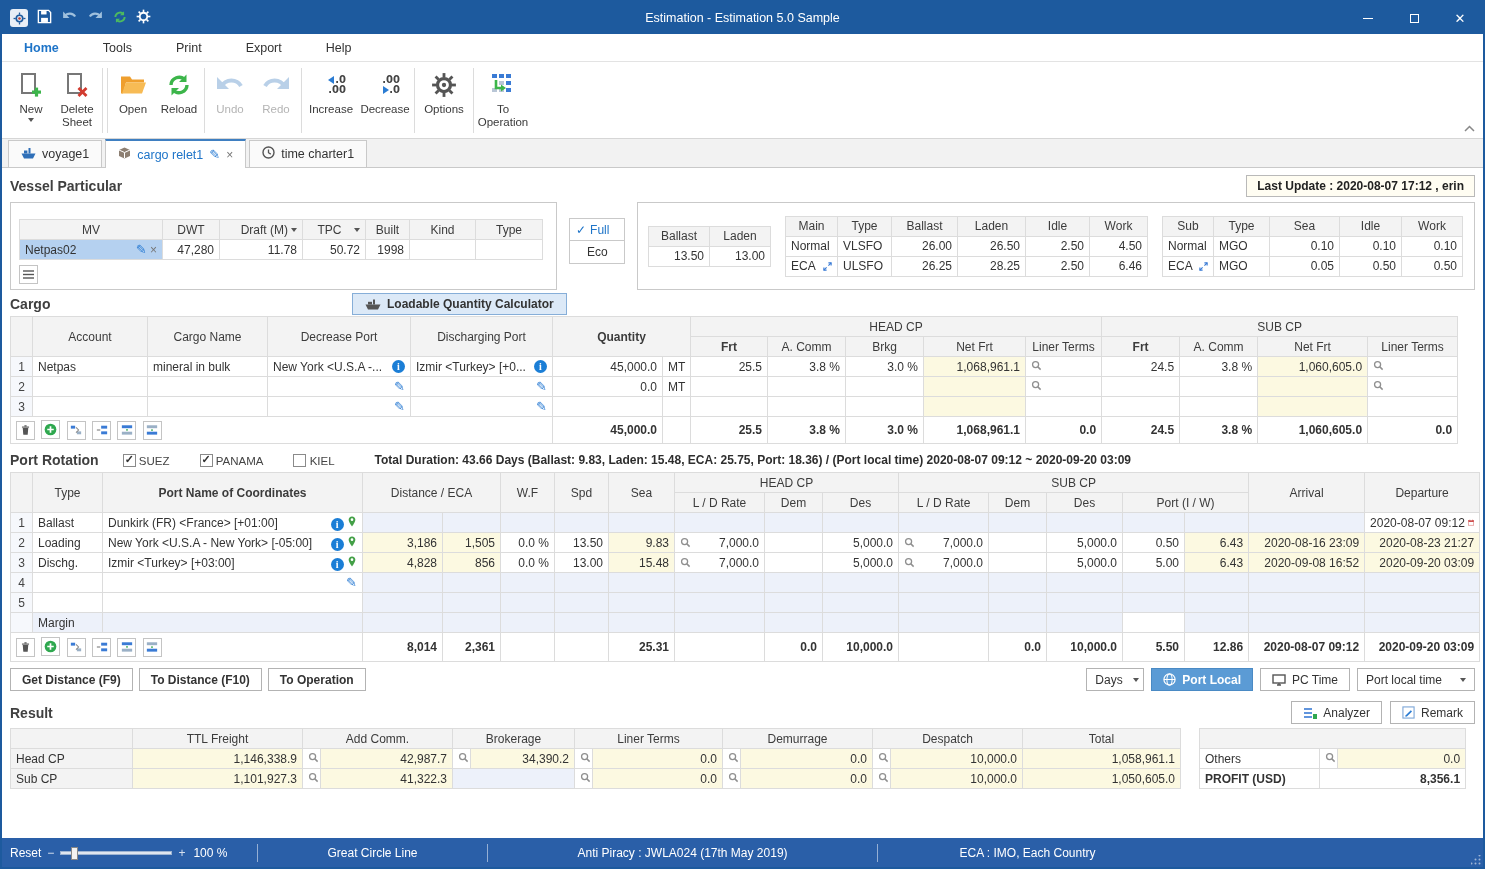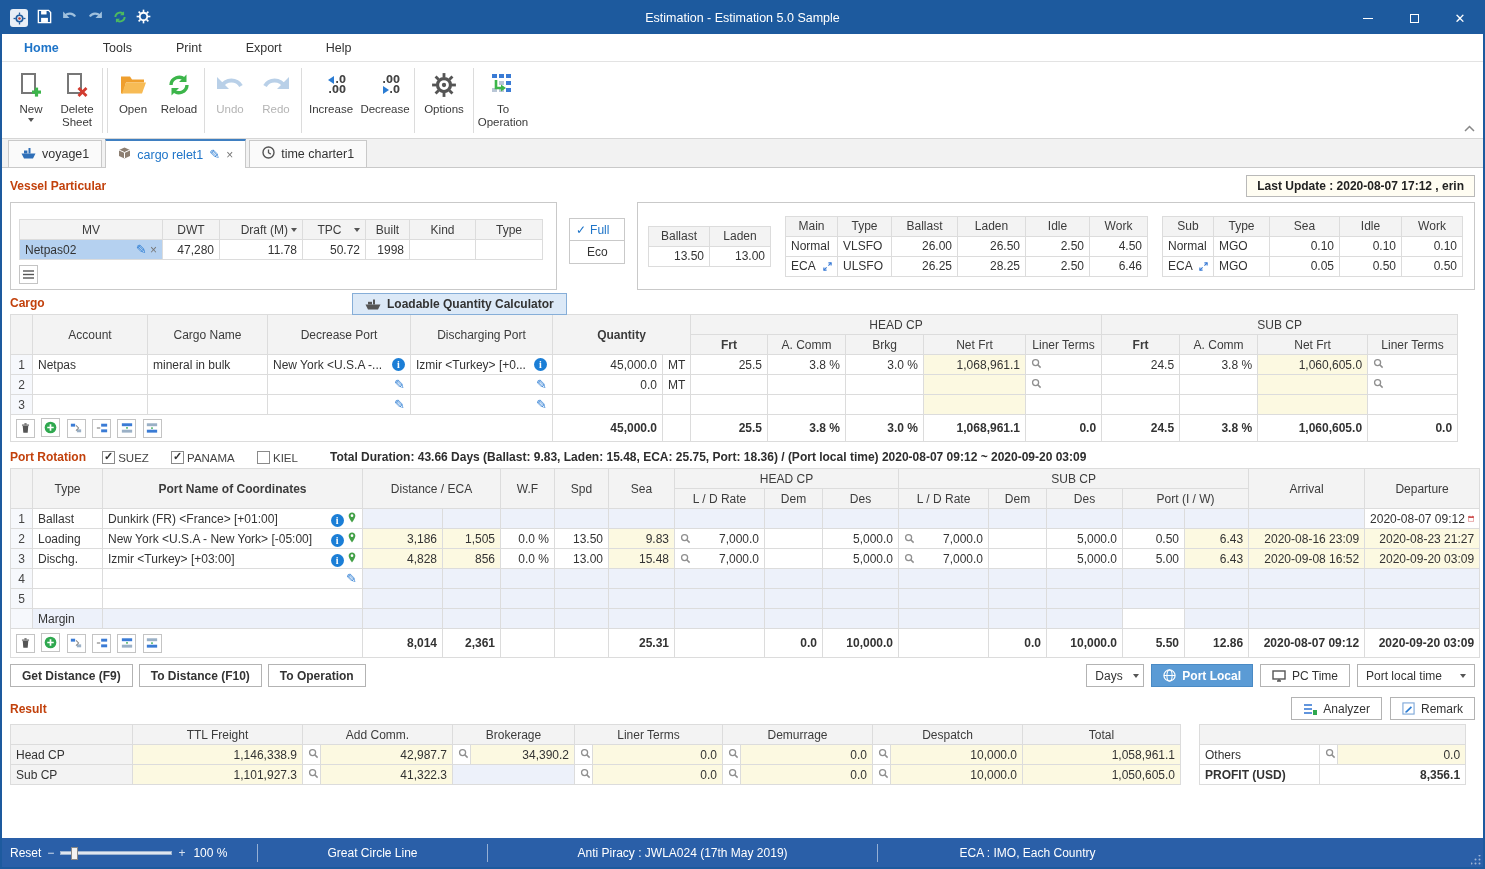--- a/index.html
+++ b/index.html
@@ -31,21 +31,21 @@
 .decic{font:bold 10px/10px "DejaVu Sans",sans-serif;color:#444;text-align:right;width:30px}
 .tri-l{display:inline-block;width:0;height:0;border-top:4px solid transparent;border-bottom:4px solid transparent;border-right:6px solid #2b7cd3;vertical-align:middle;margin-right:1px}
 .tri-r{display:inline-block;width:0;height:0;border-top:4px solid transparent;border-bottom:4px solid transparent;border-left:6px solid #2b7cd3;vertical-align:middle;margin-left:1px}
 .ribbon-collapse{position:absolute;right:8px;bottom:4px;color:#888;font-size:10px}
 
 .tabbar{height:29px;background:#f2f2f2;display:flex;align-items:flex-end;padding-left:6px;border-bottom:1px solid #c9c9c9}
 .tab{height:27px;display:flex;align-items:center;gap:6px;padding:0 12px;border:1px solid #c9c9c9;border-bottom:none;background:#fafafa;margin-right:3px;font-size:12.5px}
 .tab.active{background:#fff;border-top:2px solid #3f7fc1;height:29px;margin-bottom:-1px;color:#1e74c8}
 
 .content{flex:1;background:#fff;padding:5px 8px 0 8px;overflow:hidden}
-.sect-title{font-size:12px;font-weight:bold;color:#c2410c}
+.sect-title{font-size:14px;font-weight:bold;color:#404040}
 .headrow{display:flex;align-items:center;margin:2px 0 5px 0}
 .lastupdate{margin-left:auto;border:1px solid #b9b9b9;background:#fffdf2;padding:3px 10px;font-weight:bold;font-size:12px;color:#222}
 
 table{border-collapse:collapse;table-layout:fixed}
 th,td{border:1px solid #dcdcdc;height:20px;padding:0 5px;font-weight:normal;font-size:12px;color:#333;overflow:hidden;white-space:nowrap}
 th{background:#f3f3f3;text-align:center;color:#3c3c3c}
 .num{text-align:right}
 .bold{font-weight:bold}
 .yel{background:#fcf9e1}
 .blu{background:#edf1fa}
@@ -70,21 +70,21 @@
 .vesselrow{display:flex;gap:12px}
 .vpanel{border:1px solid #c9c9c9;padding:16px 10px 4px 8px;width:547px;height:88px}
 .modebox{width:56px;margin-top:16px;height:46px;border:1px solid #c9c9c9}
 .modebox .mrow{height:22px;display:flex;align-items:center;gap:4px;padding-left:6px;font-size:12px}
 .modebox .mrow.on{color:#1e74c8;border-bottom:1px solid #c9c9c9;background:#fff}
 .vpanel2{flex:1;border:1px solid #c9c9c9;height:88px;display:flex;align-items:center;gap:14px;padding-left:10px}
 
 .cargohead{display:flex;align-items:center;margin:6px 0 4px 0;position:relative}
 .calcbtn{position:absolute;left:342px;top:-3px;display:flex;align-items:center;gap:6px;background:#dce9f7;border:1px solid #86aed8;padding:3px 12px;font-weight:bold;color:#333}
 
-.porthead{display:flex;align-items:center;gap:16px;margin:8px 0 4px 0}
+.porthead{display:flex;align-items:center;gap:24px;margin:8px 0 4px 0}
 .porthead .cblab{font-size:11.5px;color:#444;margin-right:6px}
 .summary{font-weight:bold;font-size:12px;color:#2e2e2e;margin-left:10px}
 
 .btn{display:inline-flex;align-items:center;gap:6px;border:1px solid #b3b3b3;background:#fff;height:23px;padding:0 11px;font-weight:bold;color:#333;font-size:12px}
 .btnrow{display:flex;align-items:center;margin-top:6px}
 .btn.blue{background:#5b9bd5;border-color:#4a8ac4;color:#fff}
 .selectbox{display:inline-flex;align-items:center;justify-content:space-between;border:1px solid #b3b3b3;background:#fff;height:23px;padding:0 8px;font-size:12px;gap:10px}
 
 .resulthead{display:flex;align-items:center;margin:10px 0 4px 0}
 .resultrow{display:flex;gap:18px}

